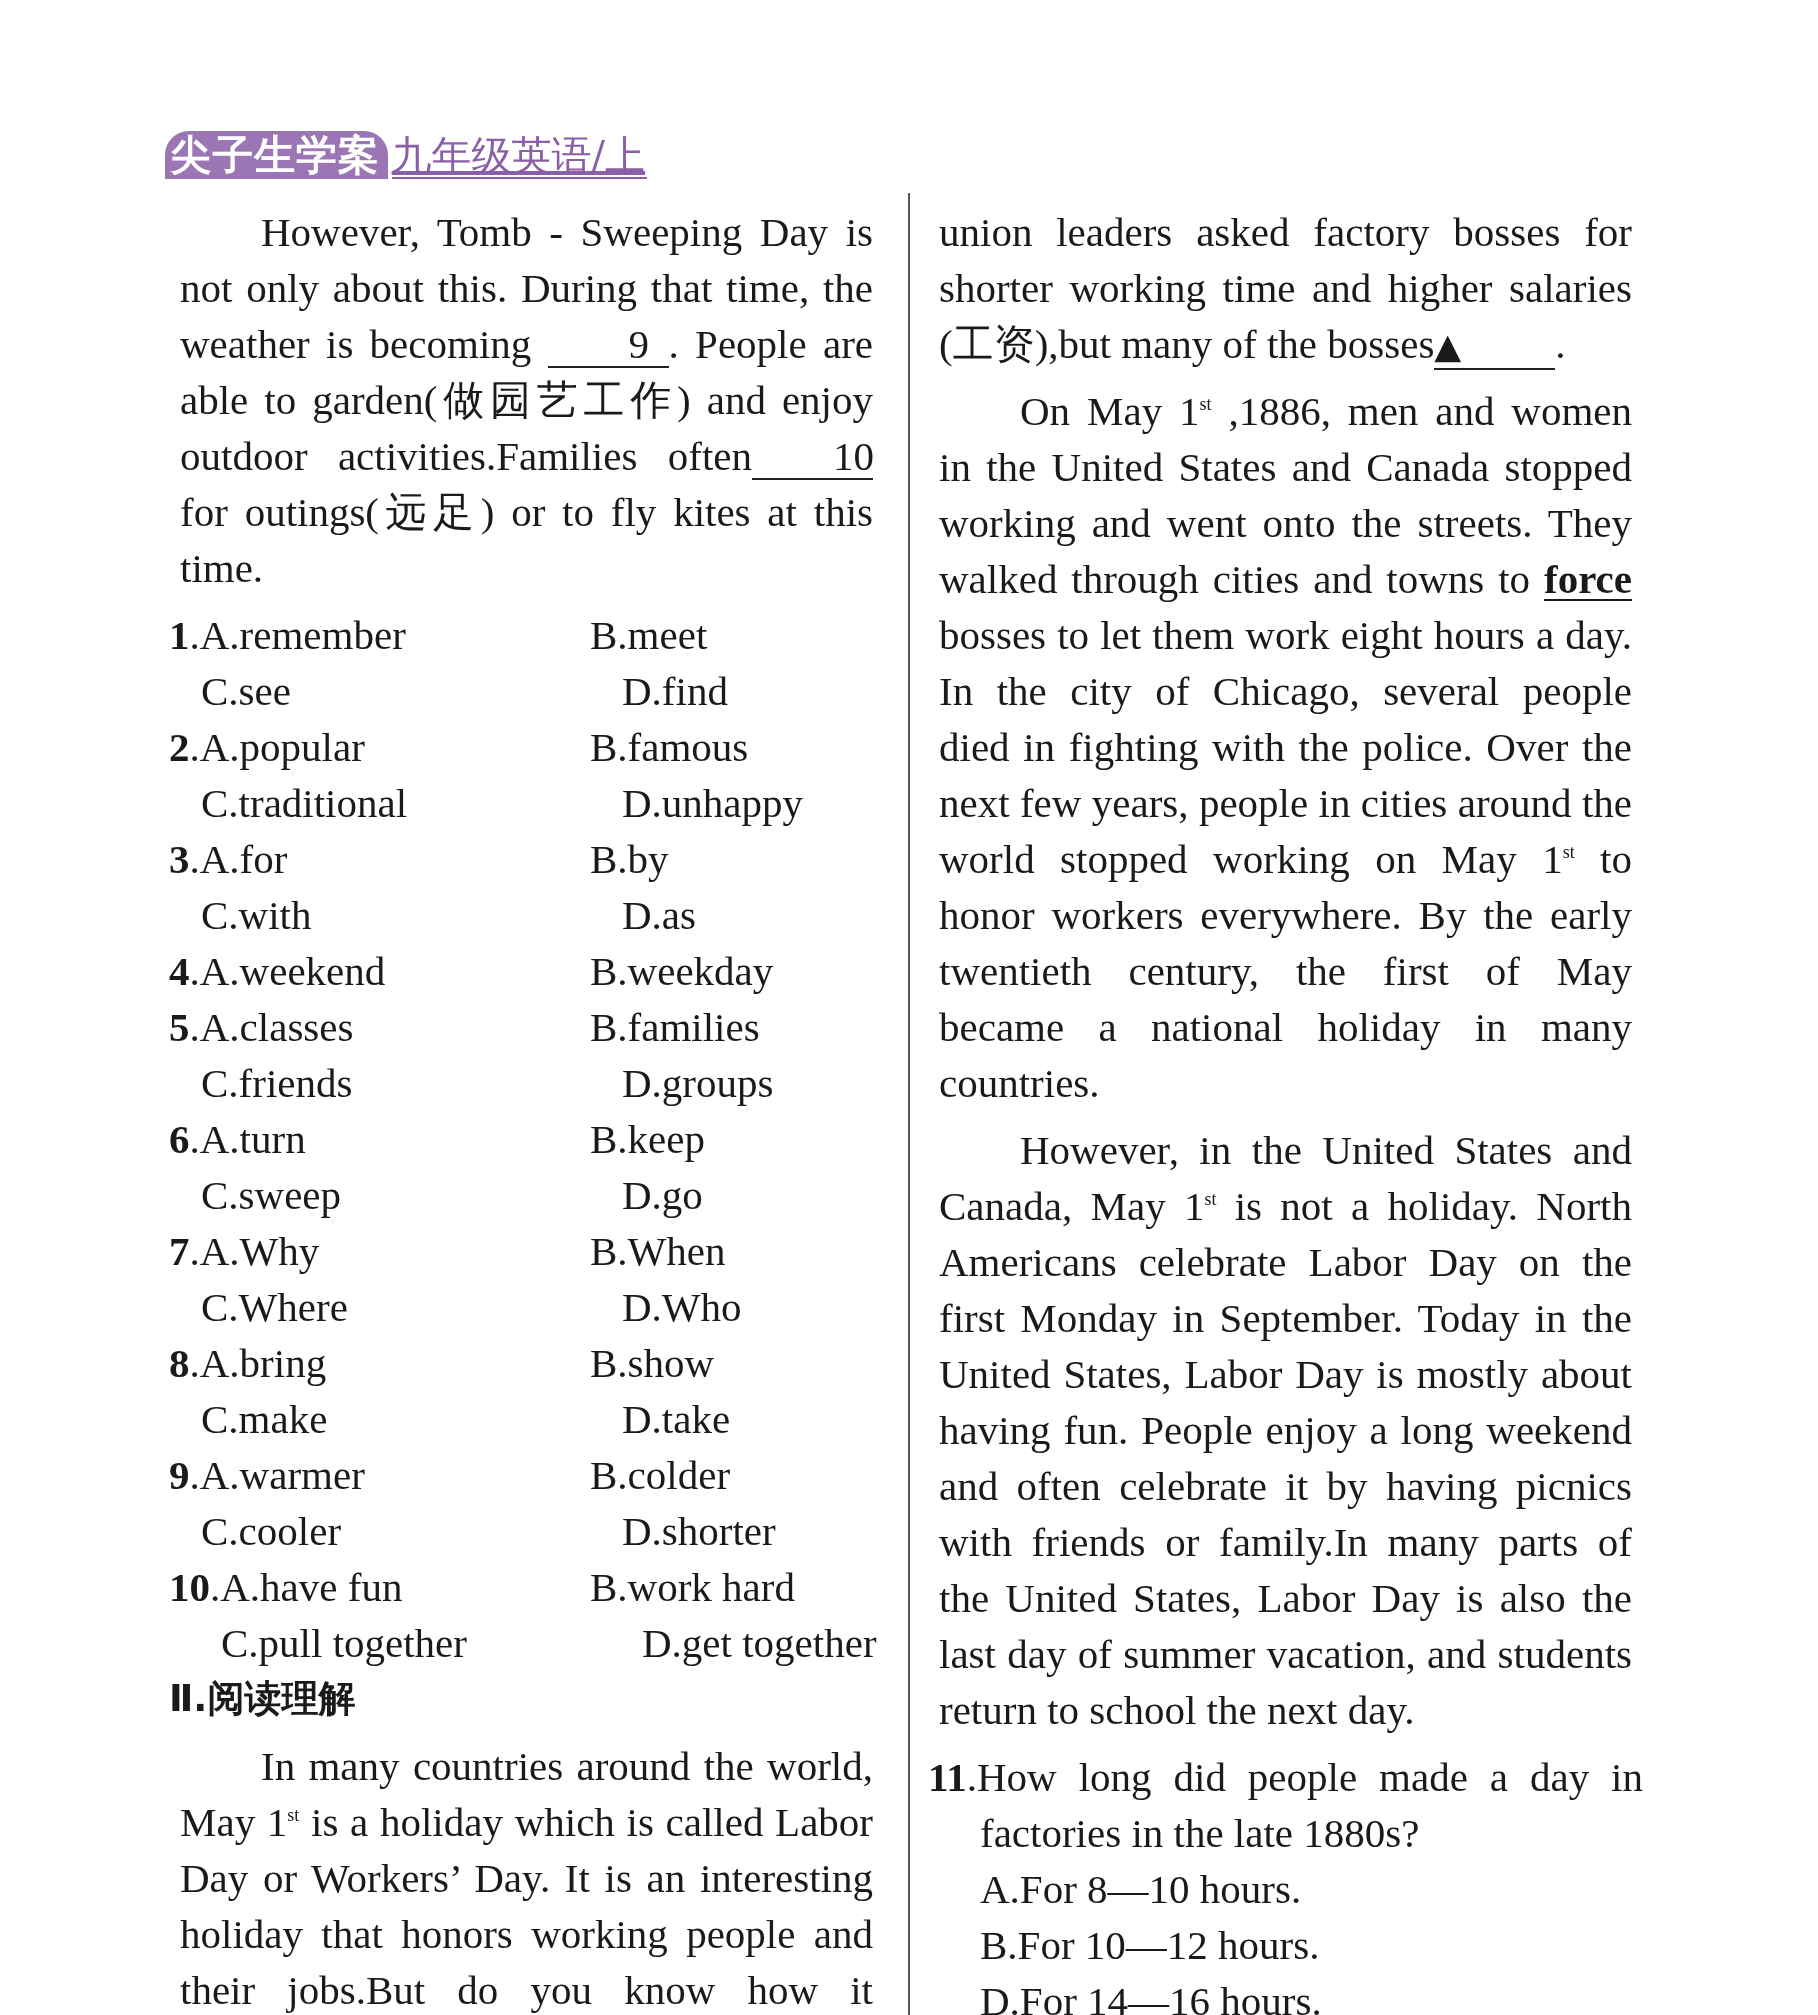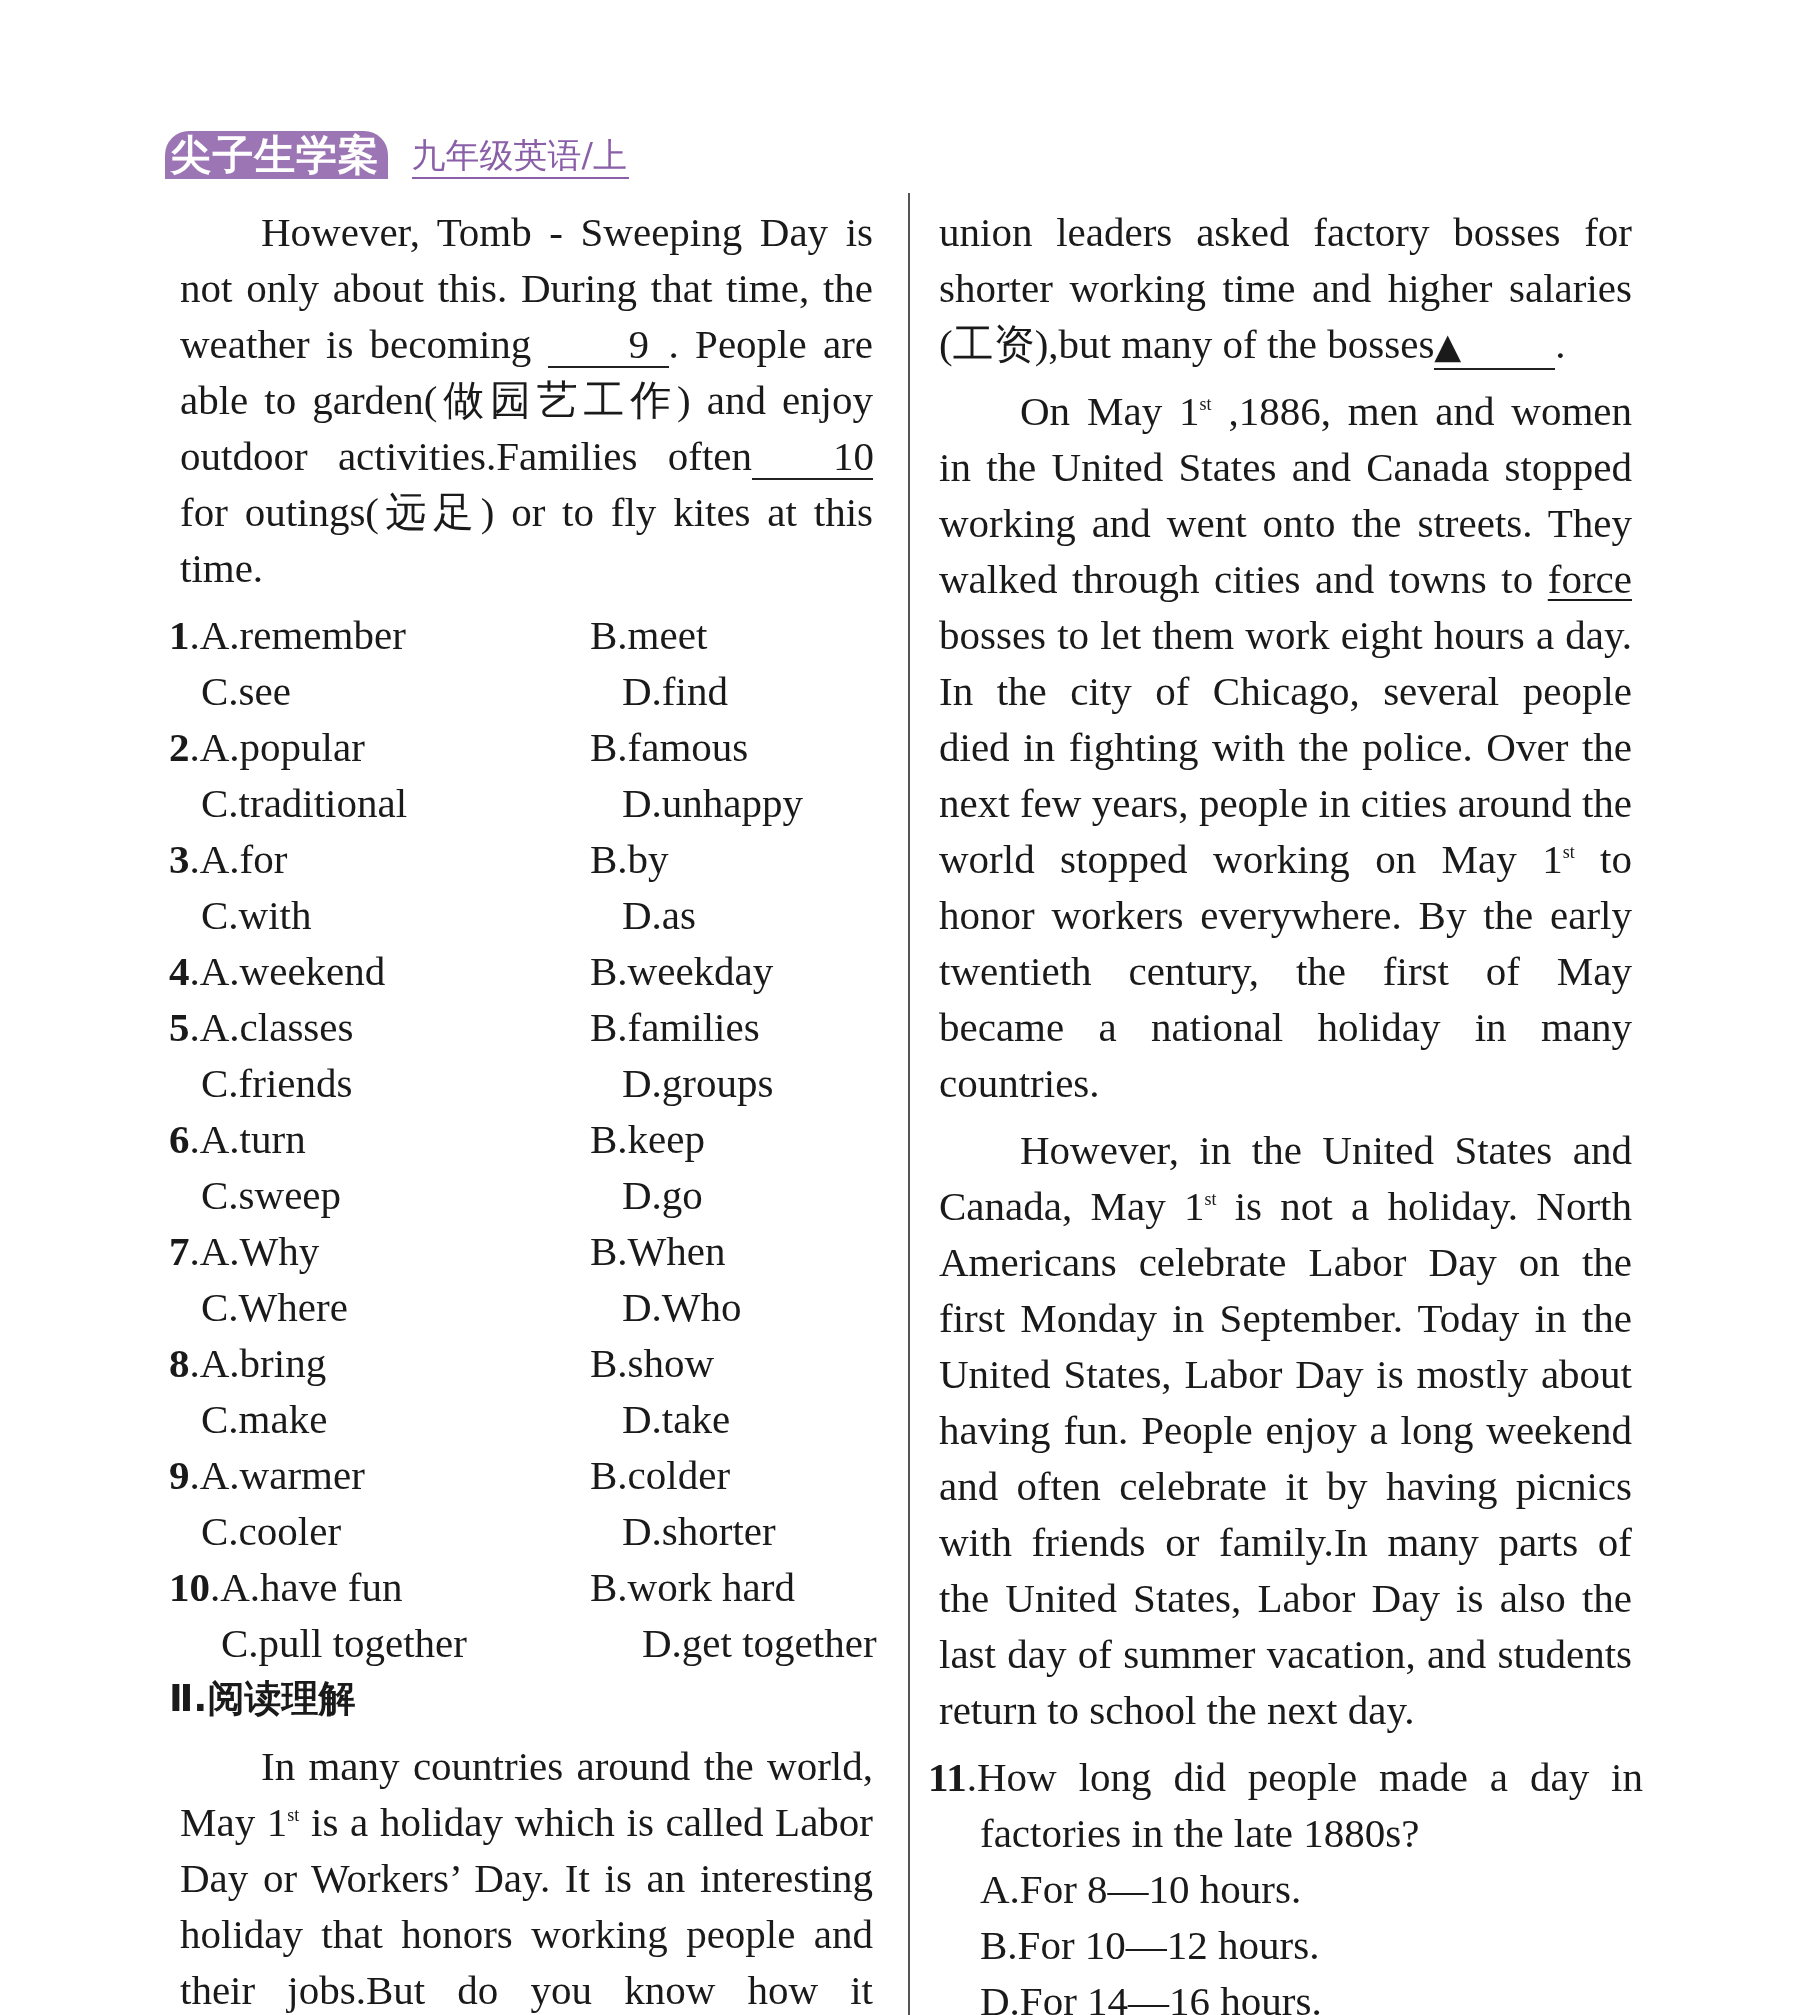--- a/index.html
+++ b/index.html
@@ -2,39 +2,39 @@
 <html style="font-size:6.4px"><head>
 <meta charset="utf-8">
 <style>
   html,body{margin:0;padding:0;background:#fff;}
   body{width:1818px;height:2532px;position:relative;overflow:hidden;
        font-family:"Liberation Serif","DejaVu Serif",serif;color:#1a1a1a;}
   .hdr{position:absolute;left:165px;top:131px;height:48px;display:flex;align-items:flex-end;}
   .brand{background:#9b75b4;color:#fff;font-family:"DejaVu Sans",sans-serif;font-weight:bold;
          font-size:41px;height:48px;line-height:48px;padding:0 8px 0 5.6px;
          border-radius:24px 24px 0 0 / 24px 24px 0 0;letter-spacing:0.8px;}
-  .sub{color:#8a5fa8;font-family:"DejaVu Serif",serif;font-size:34px;margin-left:24px;
-       border-bottom:2.4px solid #8a5fa8;line-height:44px;padding-right:2.4px;}
+  .sub{color:#8a5fa8;font-family:"DejaVu Serif",serif;font-size:40px;margin-left:4px;
+       border-bottom:2.4px solid #8a5fa8;line-height:44px;padding-right:2.4px;text-decoration:underline;}
   .col{position:absolute;top:193px;font-size:41px;line-height:56px;}
   .left{left:169px;width:715px;}
   .right{left:928px;width:715px;}
   .divider{position:absolute;left:908px;top:193px;width:1.6px;height:2144px;background:#555;}
   .p{text-align:justify;text-align-last:left;margin:11px;}
   .ind{text-indent:81px;}
   .blank{display:inline-block;border-bottom:2px solid #222;text-align:center;line-height:44px;}
   .q{display:flex;}
   .q .a{width:421px;white-space:nowrap;}
   .q .b{white-space:nowrap;}
   .num{font-weight:bold;}
   .cpad{padding-left:32px;}
   .cpad2{padding-left:52px;}
   .opt{padding-left:52px;white-space:nowrap;}
   .sec{font-family:"DejaVu Sans",sans-serif;font-weight:bold;font-size:37px;}
   sup{font-size:18px;vertical-align:super;line-height:0;}
-  .u{text-decoration:underline;text-decoration-thickness:2px;text-underline-offset:5.6px;}
+  .u{text-decoration:underline;text-decoration-thickness:2px;text-underline-offset:5.6px;font-weight:bold;}
   .qt{padding-left:52px;text-indent:-52px;text-align:justify;}
   .tri{font-family:"DejaVu Sans",sans-serif;font-size:35px;}
 </style>
 </head>
 <body>
 
 <div class="hdr">
   <div class="brand">尖子生学案</div>
   <div class="sub">九年级英语/上</div>
 </div>

